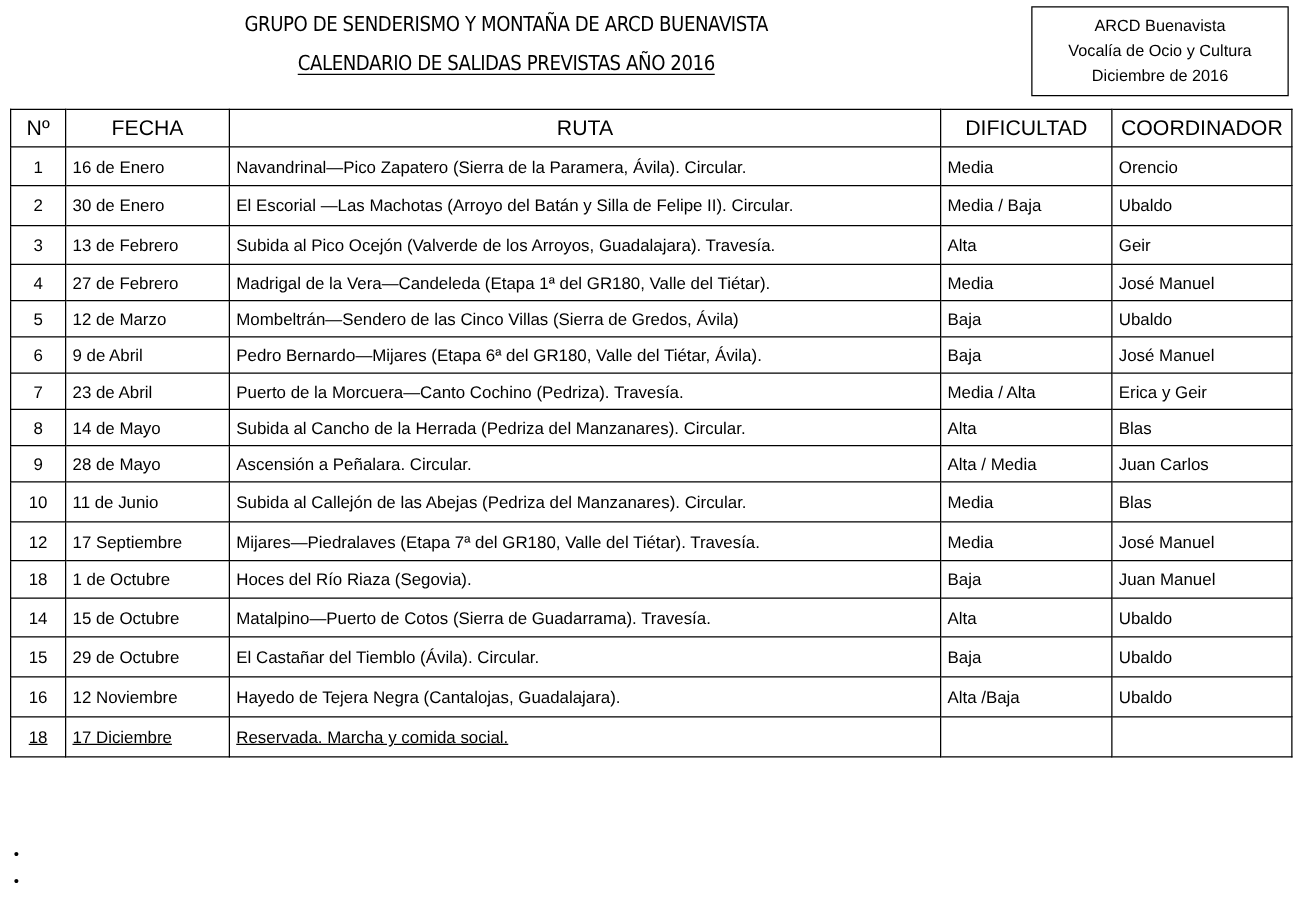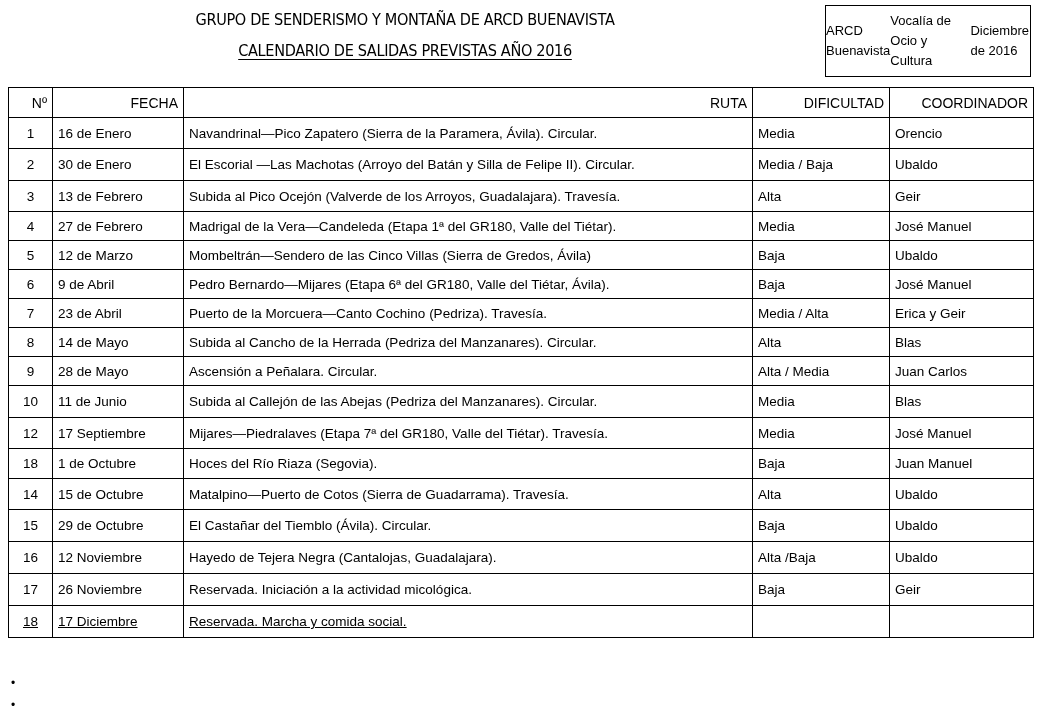--- a/index.html
+++ b/index.html
@@ -12,34 +12,34 @@
       position: absolute; left: 0; width: 810px; text-align: center;
       font-family: "DejaVu Sans", sans-serif;
       font-size: 16.5px; letter-spacing: -0.4px;
       transform: scaleX(0.88); transform-origin: center;
     }
     .title-1 { top: 10px; }
     .title-2 { top: 41px; text-decoration: underline; text-underline-offset: 3px; }
     .info-box {
       position: absolute; left: 825px; top: 5px; width: 206px; height: 72px;
       border: 1px solid #000; box-sizing: border-box;
-      display: flex; flex-direction: row; justify-content: center; align-items: center;
+      display: flex; flex-direction: column; justify-content: center; align-items: center;
       font-size: 13px; line-height: 20px;
     }
     table.calendar {
       position: absolute; left: 8px; top: 87px;
       border-collapse: collapse; table-layout: fixed;
       width: 1025px;
       font-size: 13.5px;
     }
     table.calendar th, table.calendar td {
       border: 1px solid #000; padding: 0 5px; white-space: nowrap; overflow: hidden;
       font-weight: normal; text-align: left;
     }
-    table.calendar th { text-align: right; height: 29px; font-size: 14px; }
+    table.calendar th { text-align: center; height: 29px; font-size: 17px; }
     table.calendar td.num { text-align: center; padding: 0; }
     col.c-num { width: 44px; }
     col.c-fecha { width: 131px; }
     col.c-ruta { width: 569px; }
     col.c-dif { width: 137px; }
     col.c-coord { width: 144px; }
     .notes {
       position: absolute; left: 0; top: 672px; width: 1042px;
       font-size: 13.5px;
     }
@@ -175,27 +175,20 @@
         <td>Baja</td>
         <td>Ubaldo</td>
       </tr>
       <tr style="height: 32px;">
         <td class="num">16</td>
         <td>12 Noviembre</td>
         <td>Hayedo de Tejera Negra (Cantalojas, Guadalajara).</td>
         <td>Alta /Baja</td>
         <td>Ubaldo</td>
       </tr>
-      <tr style="height: 32px;">
-        <td class="num">17</td>
-        <td>26 Noviembre</td>
-        <td>Reservada. Iniciación a la actividad micológica.</td>
-        <td>Baja</td>
-        <td>Geir</td>
-      </tr>
       <tr style="height: 32px; text-decoration: underline;">
         <td class="num">18</td>
         <td>17 Diciembre</td>
         <td>Reservada. Marcha y comida social.</td>
         <td></td>
         <td></td>
       </tr>
     </tbody>
 </table>
 

